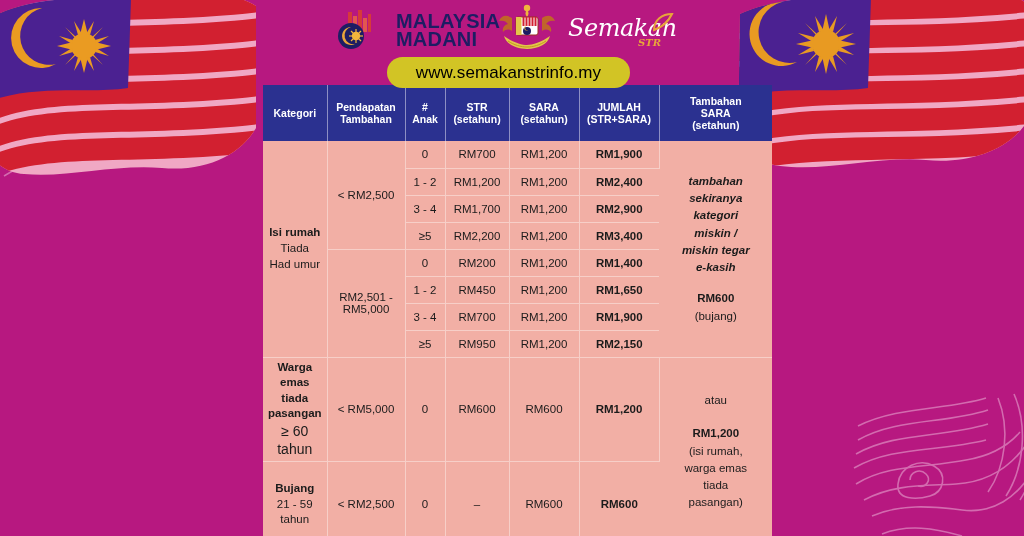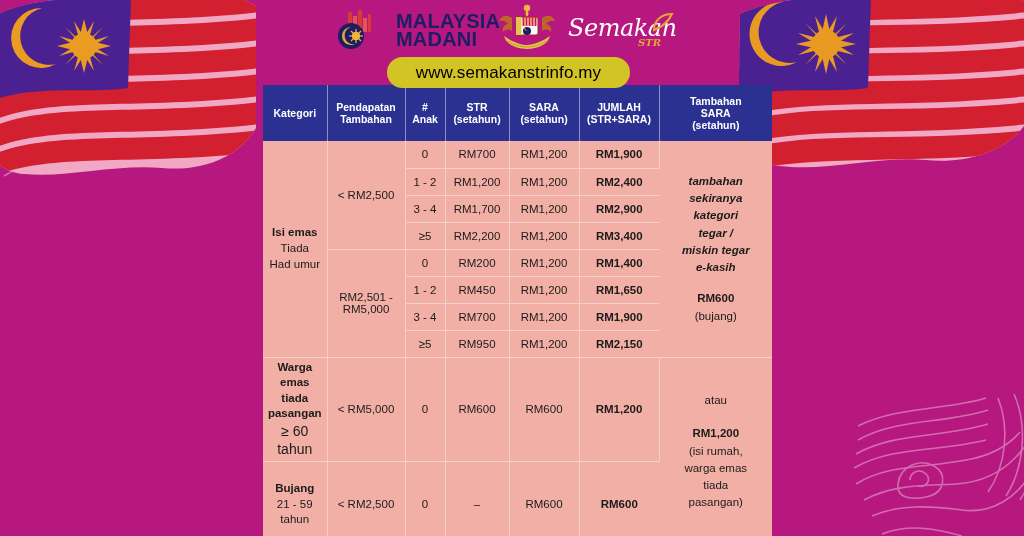--- a/index.html
+++ b/index.html
@@ -315,34 +315,34 @@
             <div>SARA</div>
             <div>(setahun)</div>
           </th>
         </tr>
       </thead>
 
       <tbody>
 
         <tr style="height:27px">
           <td class="cat" rowspan="8">
-            <div><b>Isi emas</b></div>
+            <div><b>Isi rumah</b></div>
             <div>Tiada</div>
             <div>Had umur</div>
           </td>
           <td rowspan="4" class="nowrap">&lt; RM2,500</td>
           <td>0</td>
           <td>RM700</td>
           <td>RM1,200</td>
           <td class="orange">RM1,900</td>
           <td class="tambahan" rowspan="8">
             <div class="ital">tambahan</div>
             <div class="ital">sekiranya</div>
             <div class="ital">kategori</div>
-            <div class="ital">tegar /</div>
+            <div class="ital">miskin /</div>
             <div class="ital">miskin tegar</div>
             <div class="ital">e-kasih</div>
             <div style="height:14px"></div>
             <div class="amt">RM600</div>
             <div>(bujang)</div>
           </td>
         </tr>
         <tr style="height:27px">
           <td>1 - 2</td>
           <td>RM1,200</td>

